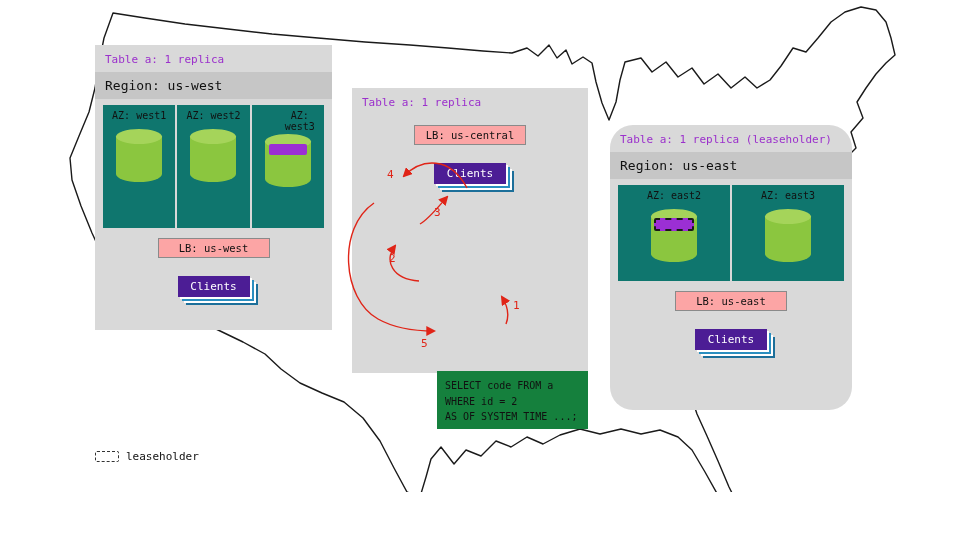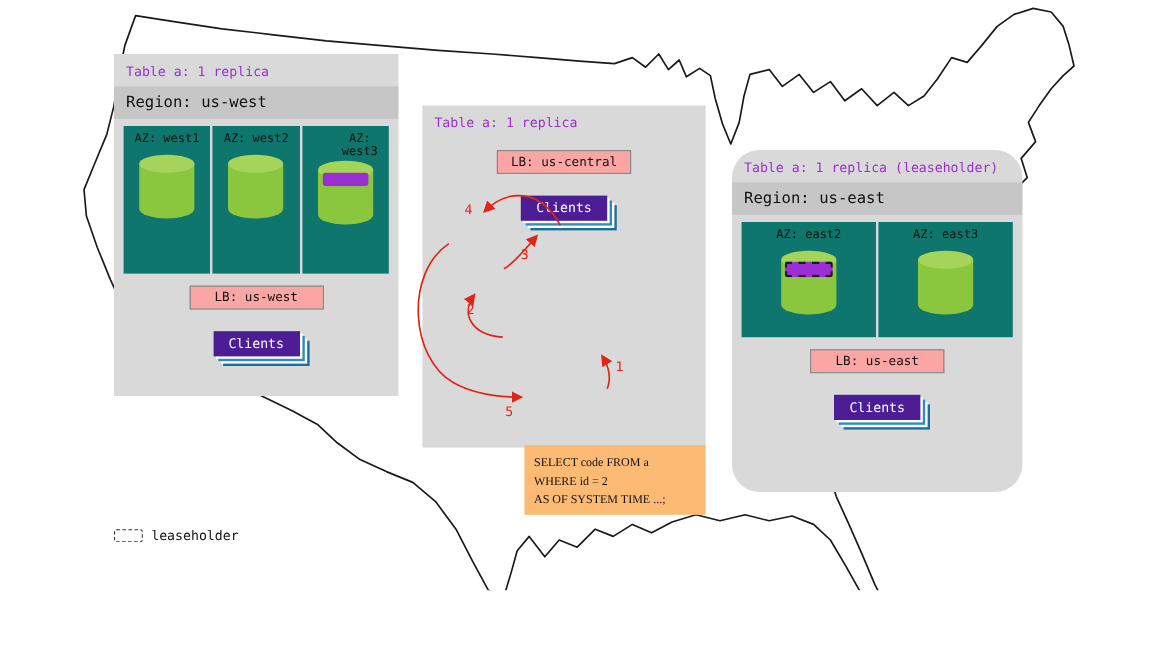--- a/index.html
+++ b/index.html
@@ -27,24 +27,24 @@
     background:#9b2fd4;border-radius:2px;}
   .band.lease{border:2px dashed #1a1a1a;left:3px;top:9px;width:36px;height:9px;}
 
   .lb{background:#fca5a5;border:1px solid #8a8a8a;color:#111;font-size:10.5px;
     padding:3px 0;width:110px;margin:10px auto 0;text-align:center;}
   .clients{width:72px;margin:18px auto 0;background:#4c1d95;color:#fff;
     font-size:11px;text-align:center;padding:4px 0;
     box-shadow:2px 2px 0 #ffffff,4px 4px 0 #2a8fc0,6px 6px 0 #ffffff,8px 8px 0 #1c6f9a;}
 
   .sql-box{position:absolute;left:437px;top:371px;width:151px;height:58px;z-index:1;
-    background:#fdba74;padding:7px 6px 0 8px;box-sizing:border-box;font-family:Liberation Serif, serif;}
+    background:#15803d;padding:7px 6px 0 8px;box-sizing:border-box;}
   .sql-line{font-size:10px;line-height:1.55;color:#111;white-space:pre;}
 
-  .legend{position:absolute;left:95px;top:440px;z-index:1;display:flex;align-items:center;justify-content:center;}
+  .legend{position:absolute;left:95px;top:450px;z-index:1;display:flex;align-items:center;justify-content:center;}
   .legend-swatch{display:inline-block;width:22px;height:9px;background:#ffffff;
     border:1px dashed #333;border-radius:2px;margin-right:7px;}
   .legend-label{font-size:11px;color:#111;}
 
   svg text.arrow-num{fill:#e02417;font-size:11px;font-family:"DejaVu Sans Mono",monospace;}
 </style>
 </head>
 <body>
 
 <div class="stage">

